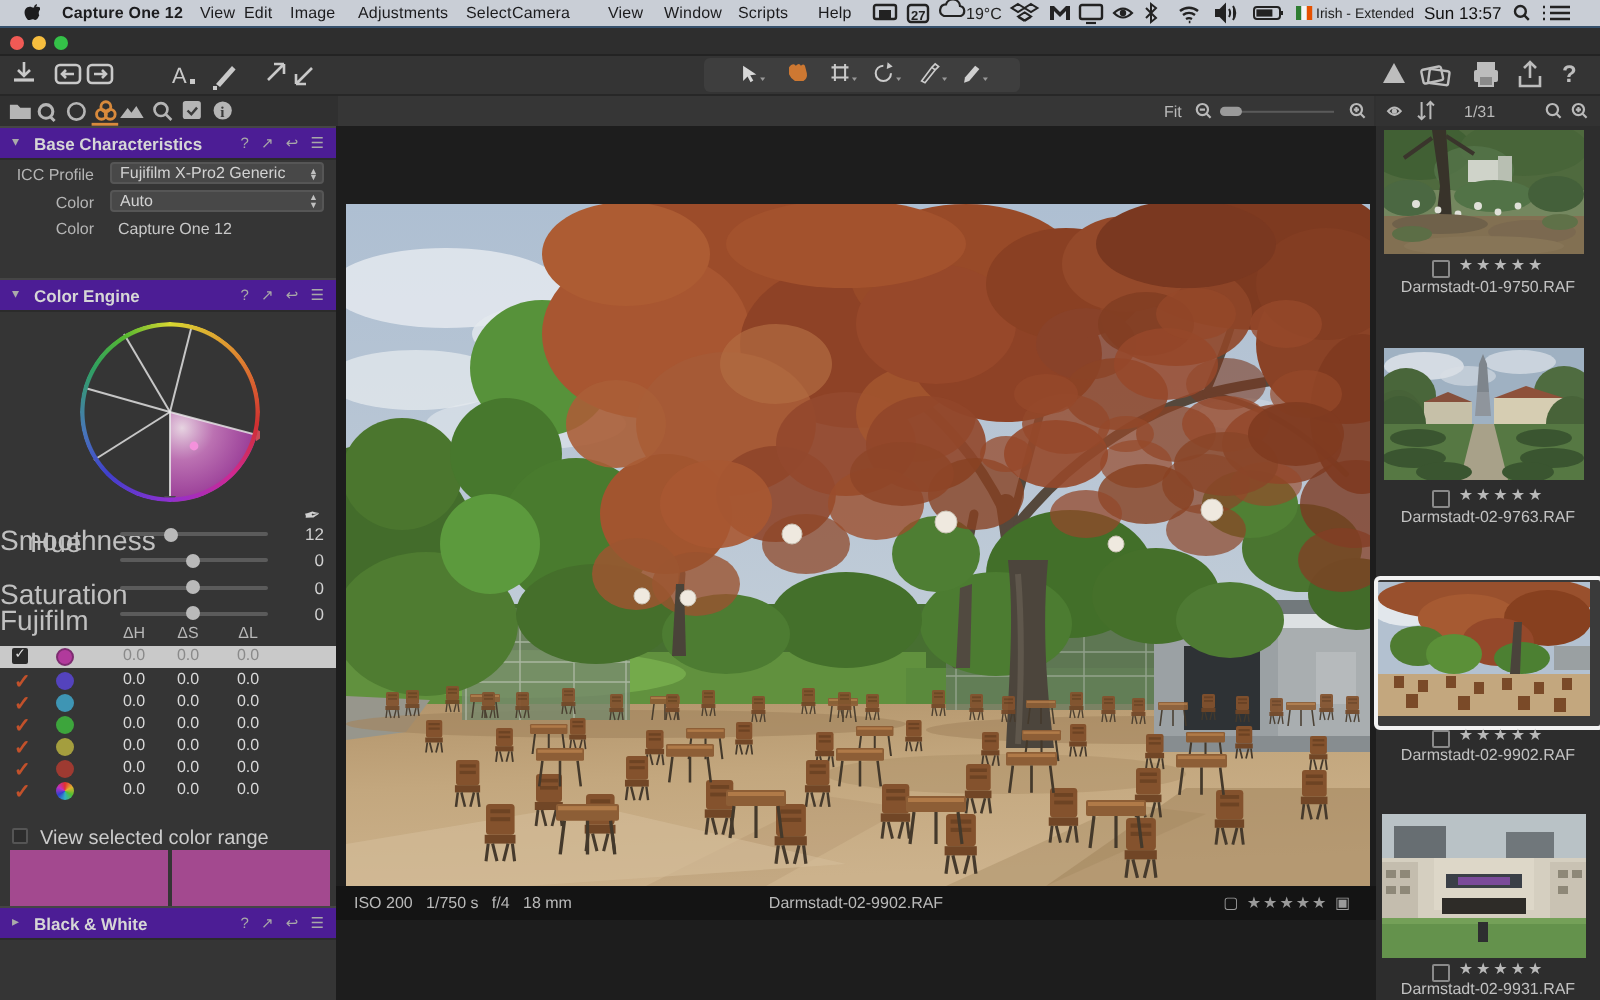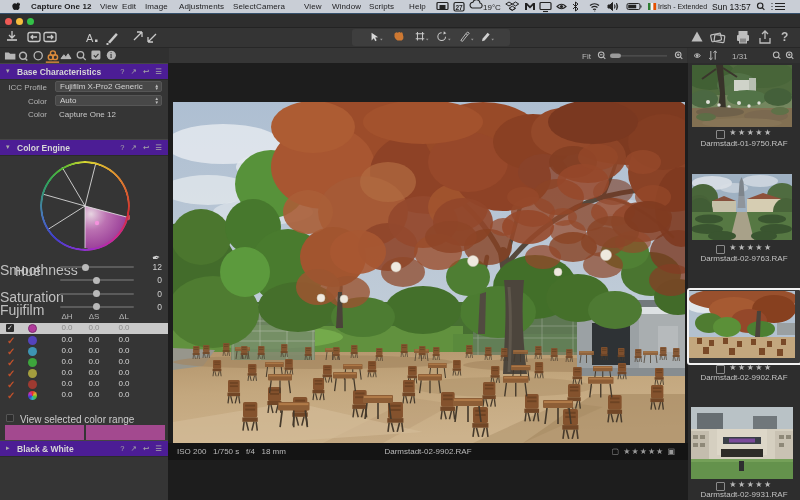--- a/index.html
+++ b/index.html
@@ -367,21 +367,21 @@
         <span class="v2">0.0</span>
         <span class="v3">0.0</span>
       </div>
 
     <div style="position:absolute;left:6px;top:351px;width:8px;height:8px;background:#2d2d2d;border:1px solid #555;border-radius:1px;box-sizing:border-box;"></div>
     <div style="position:absolute;left:20px;top:350.5px;font-size:10px;color:#cccccc;">View selected color range</div>
 
     <div style="position:absolute;left:5px;top:362px;width:79px;height:31px;background:#a3498f;"></div>
     <div style="position:absolute;left:86px;top:362px;width:79px;height:31px;background:#a3498f;"></div>
 
-    <div class="sechead" style="top:377px;">
+    <div class="sechead" style="top:390px;">
       <span class="c">▸</span>
         <span class="t">Black &amp; White</span>
       <span class="hicons">?&nbsp;↗&nbsp;↩&nbsp;☰</span>
     </div>
   </div>
   <div class="abs" id="viewer">
     <div style="position:absolute;left:5px;top:39px;width:512px;height:341px;">
       <svg width="512" height="341" viewBox="0 0 512 341">
         <defs>
           <linearGradient id="skyg" x1="0" y1="0" x2="0" y2="1">

